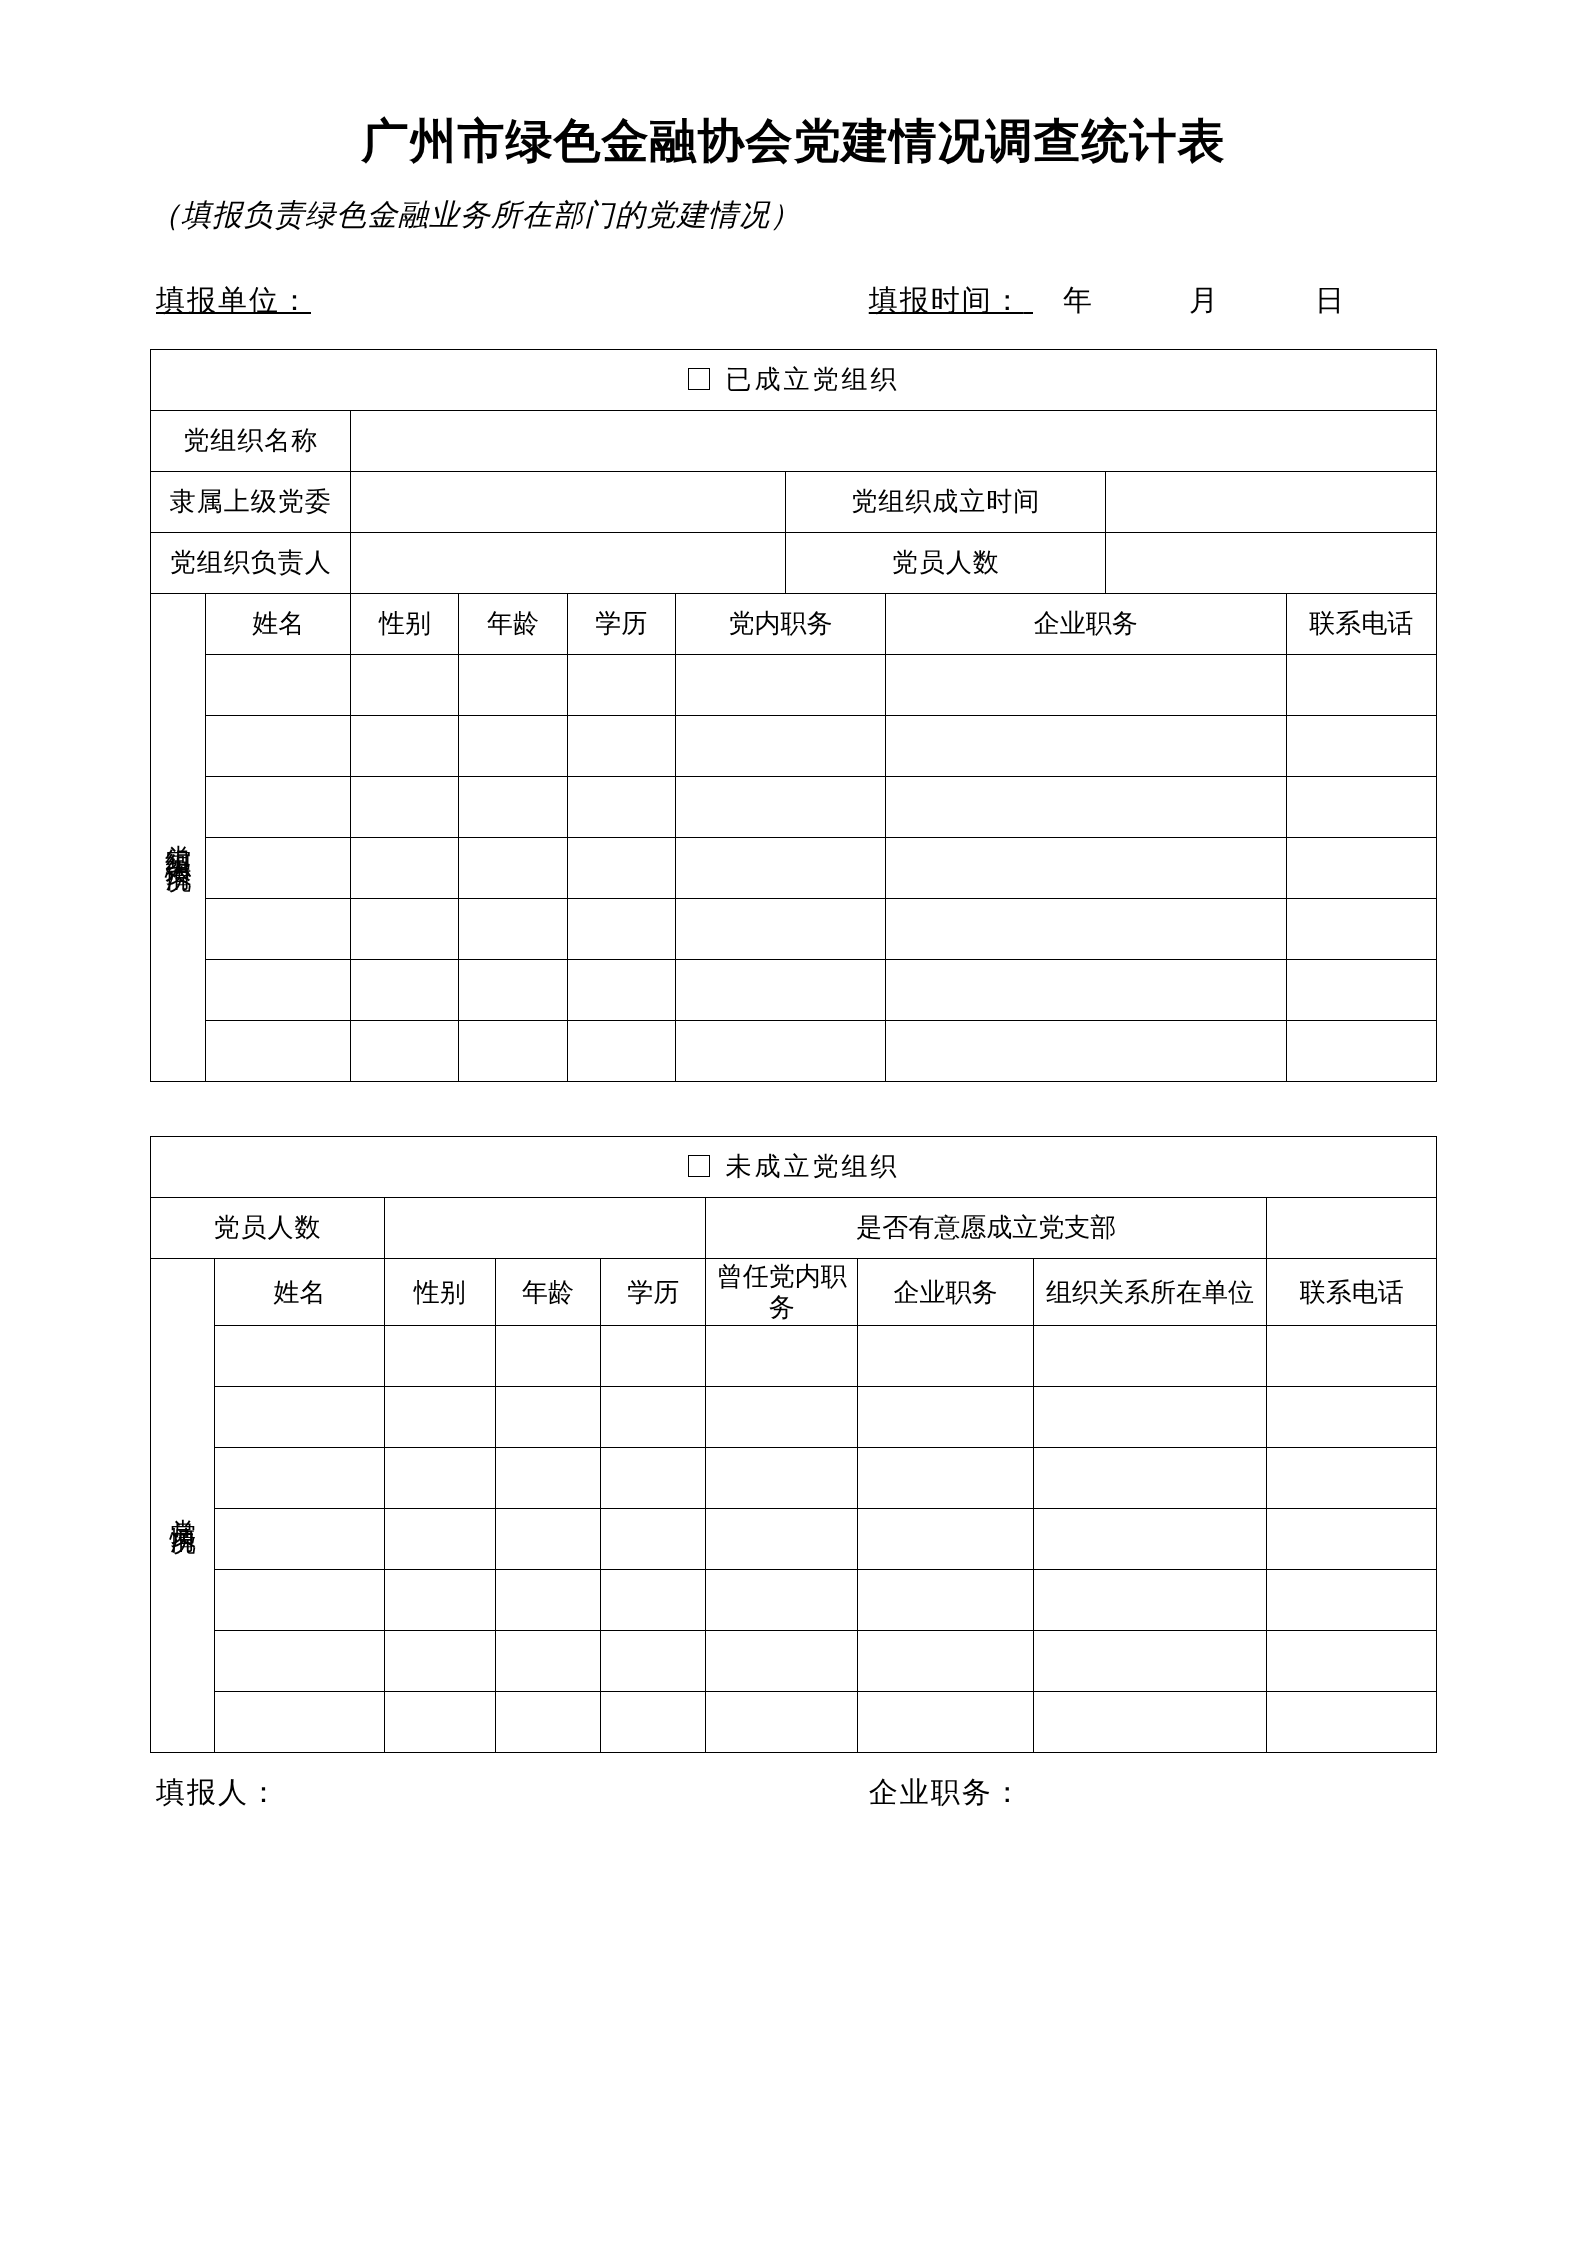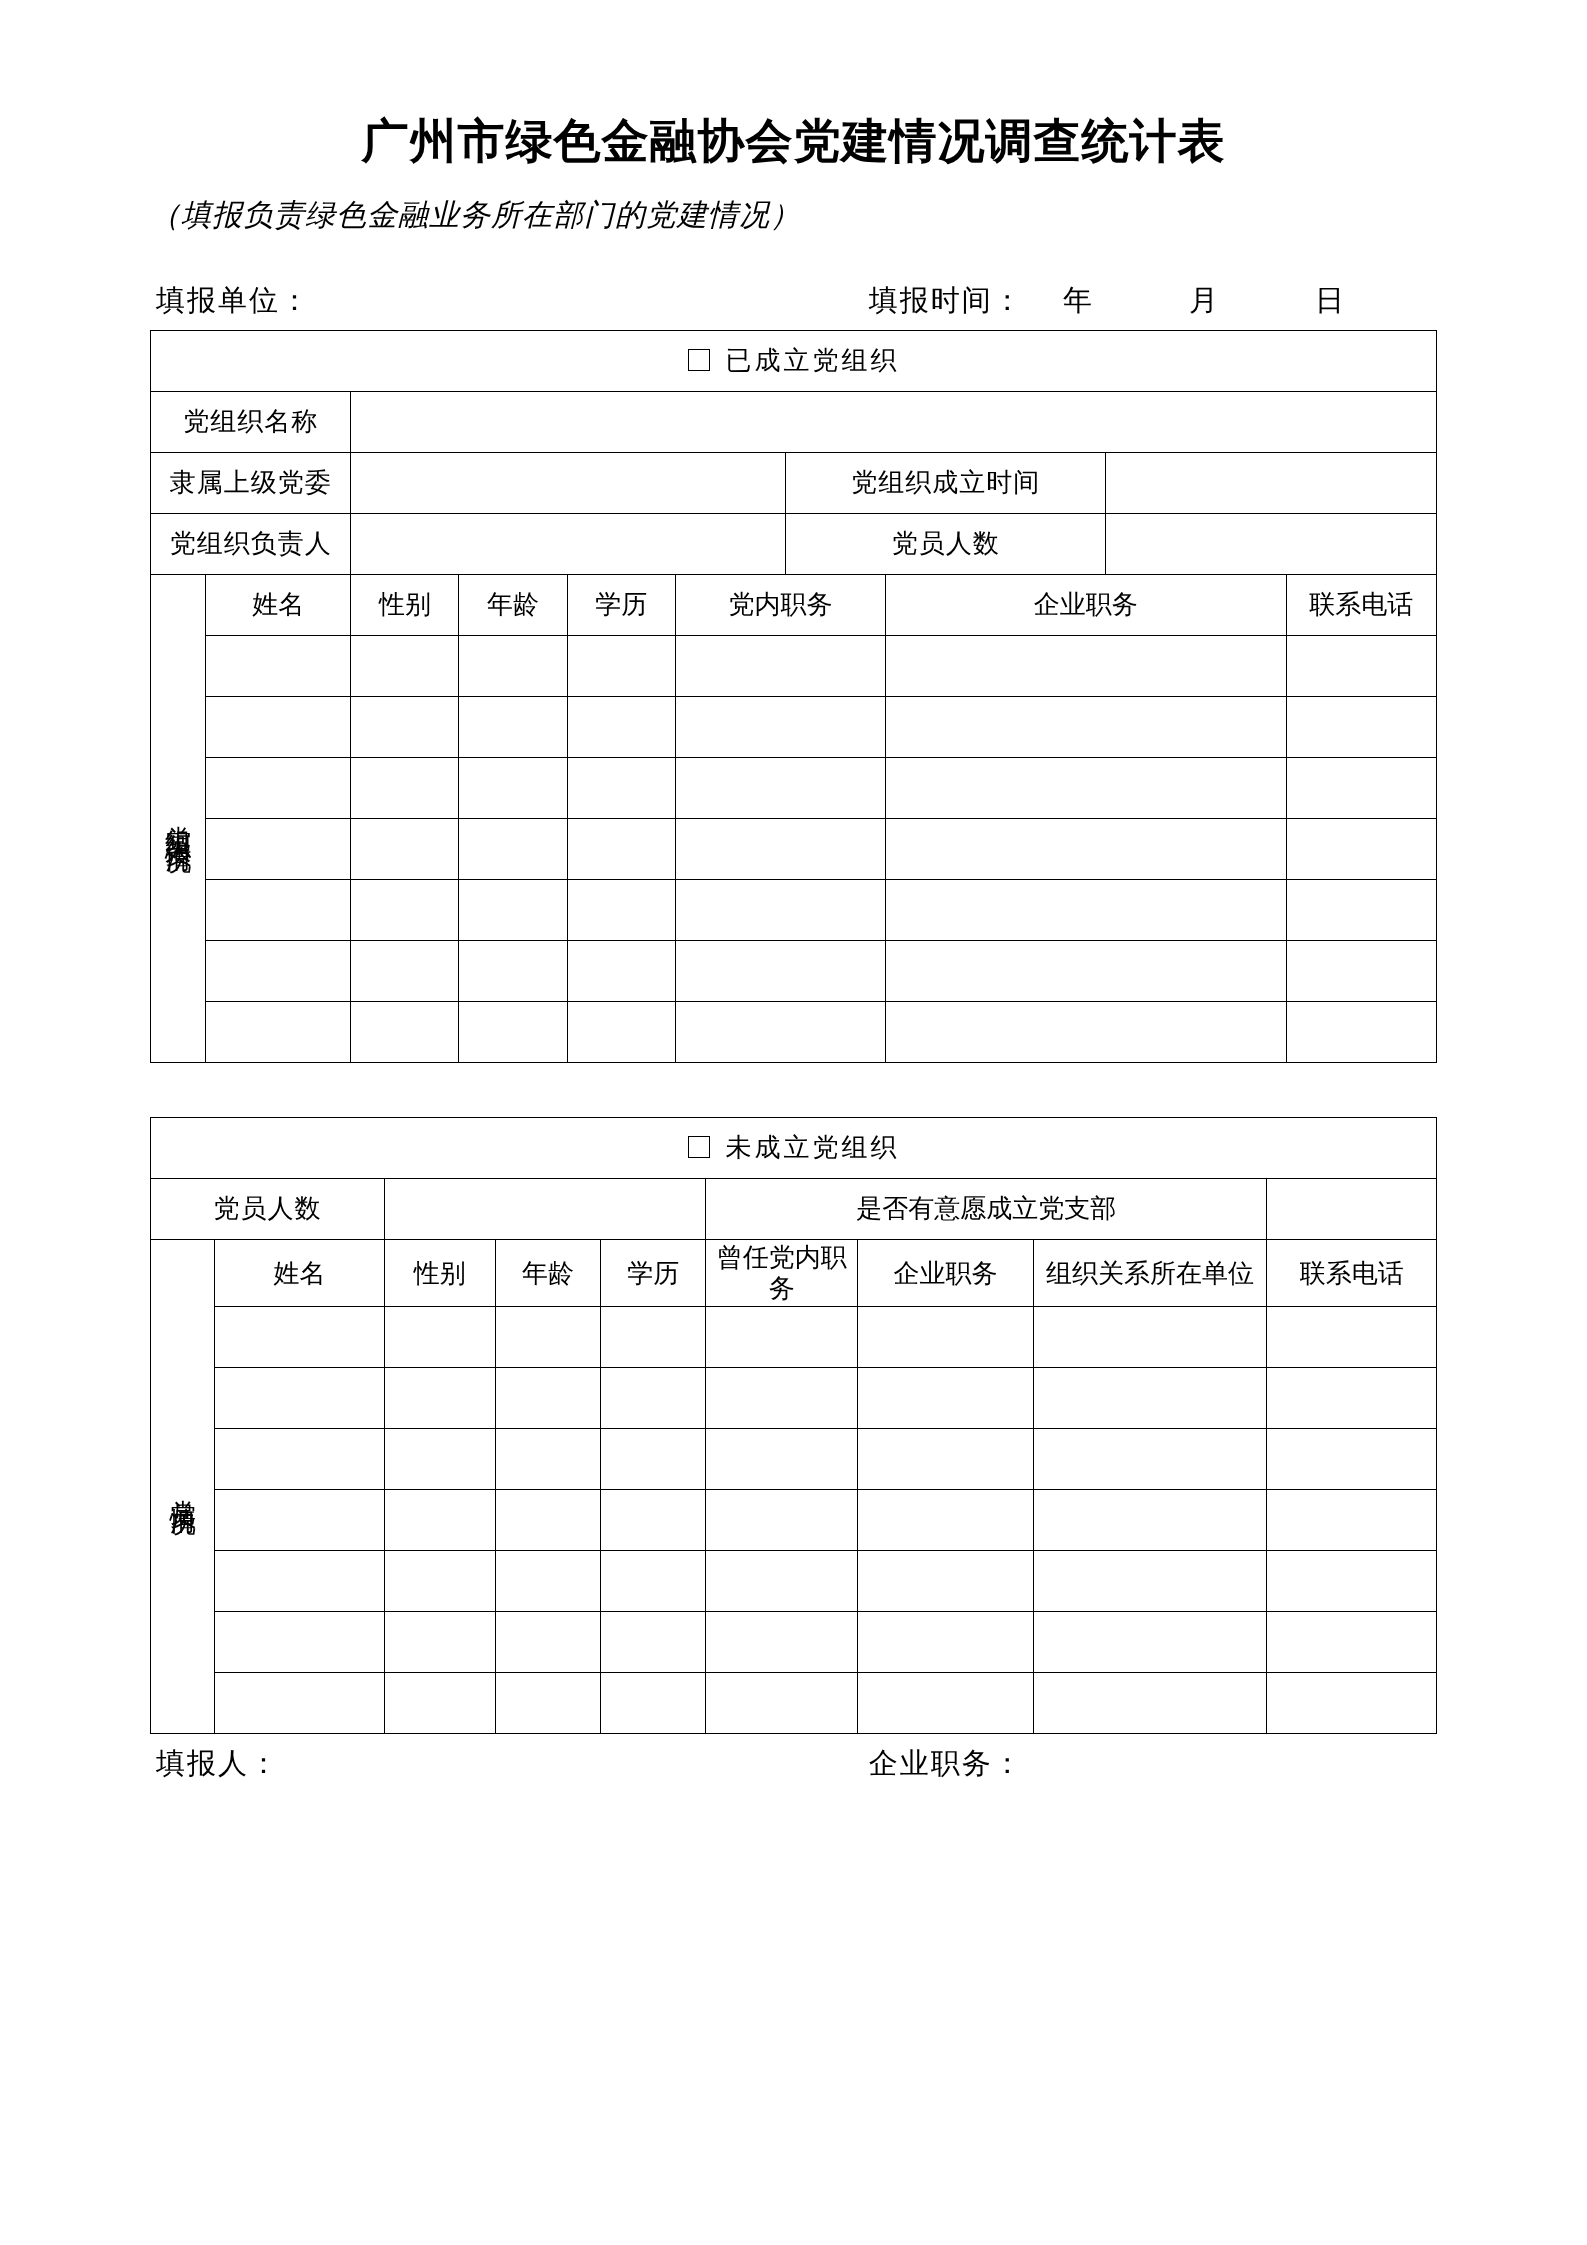--- a/index.html
+++ b/index.html
@@ -30,22 +30,23 @@
   }
   .subtitle {
     font-size: 30px;
     margin: 22px 0 0 0;
     letter-spacing: 1px;
     font-style: italic;
   }
   .meta-row {
     display: flex;
     align-items: flex-end;
-    margin: 45px 0 9px 0;
+    margin: 45px 0 28px 0;
     font-size: 29px;
+    text-decoration: underline;
   }
   .meta-left {
     width: 48%;
     padding-left: 6px;
     letter-spacing: 2px;
   }
   .meta-right {
     flex: 1;
     letter-spacing: 2px;
     padding-left: 95px;
@@ -98,21 +99,21 @@
     vertical-align: middle;
     position: relative;
     top: -3px;
   }
   .spacer {
     height: 54px;
   }
   .footer-row {
     display: flex;
     align-items: flex-end;
-    margin-top: 10px;
+    margin-top: 20px;
     font-size: 29px;
   }
   .footer-left {
     width: 48%;
     padding-left: 6px;
     letter-spacing: 2px;
   }
   .footer-right {
     flex: 1;
     letter-spacing: 2px;

